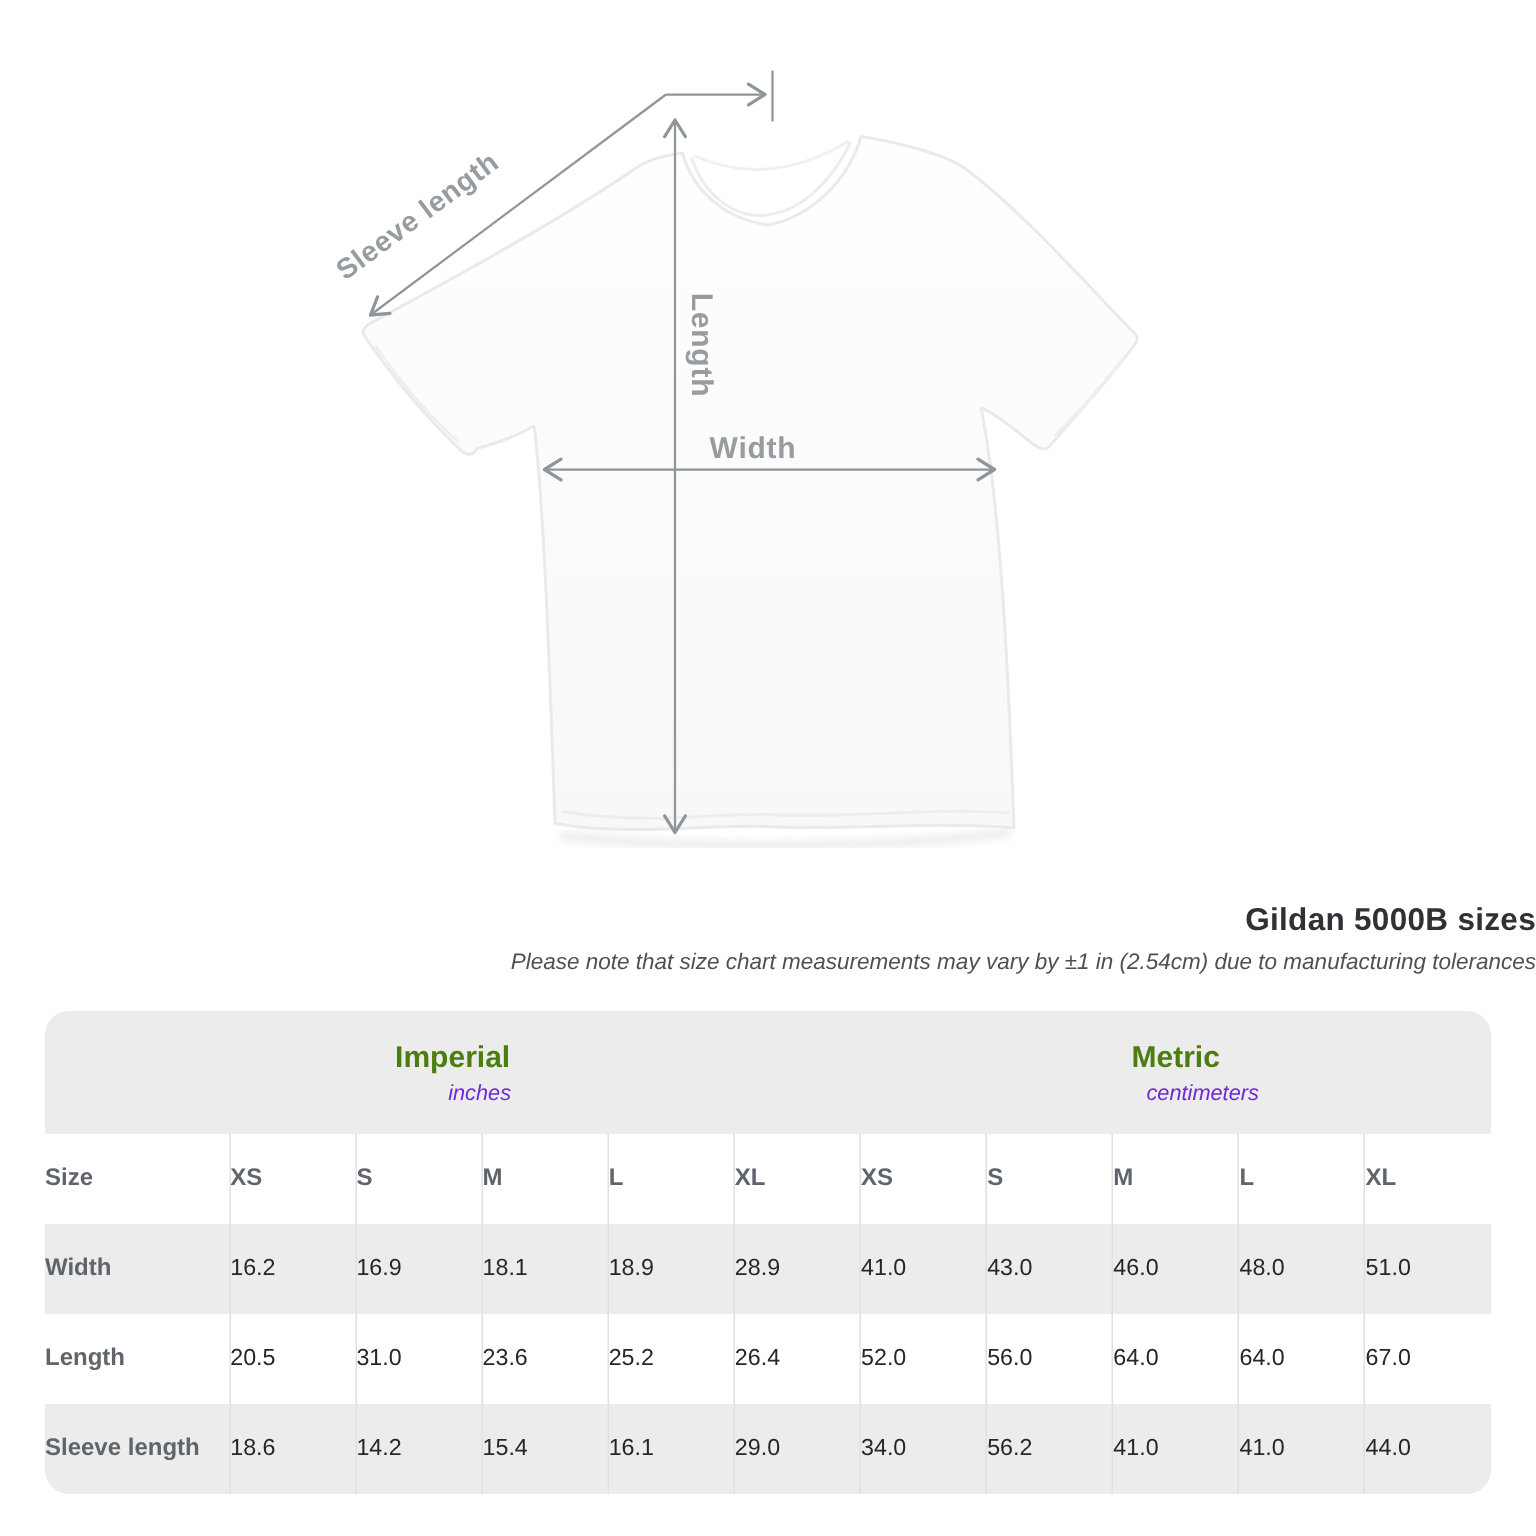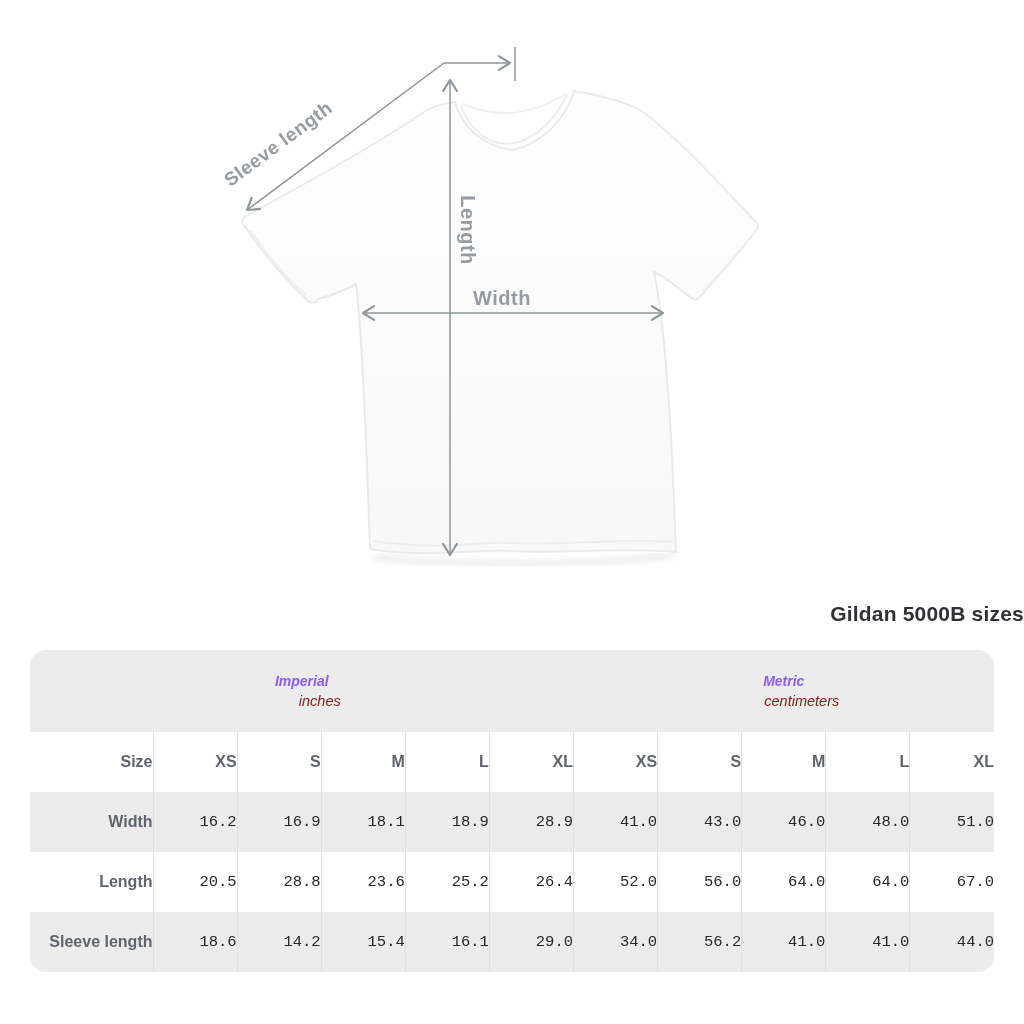--- a/index.html
+++ b/index.html
@@ -30,34 +30,34 @@
   
   .table-wrap {
     width: 964px; margin: 24px auto 0 auto;
     border-radius: 16px; overflow: hidden;
   }
   table.size-chart {
     width: 100%; border-collapse: collapse; table-layout: fixed;
   }
   tr.group-row { background: #ececec; height: 82px; }
   tr.group-row th { vertical-align: middle; text-align: center; font-weight: normal; }
-  .group-label { font-size: 14px; font-weight: bold; font-style: italic; color: #8b5cf6; }
-  .group-sub   { font-size: 14.5px; font-style: italic; color: #7f1d1d; margin-top: 4px; margin-left: 36px; }
+  .group-label { font-size: 20px; font-weight: bold; color: #4d7c0f; }
+  .group-sub   { font-size: 14.5px; font-style: italic; color: #6d28d9; margin-top: 4px; margin-left: 36px; }
 
   tr.cells { height: 60px; }
-  tr.cells th, tr.cells td { text-align: right; vertical-align: middle; padding: 0; }
+  tr.cells th, tr.cells td { text-align: left; vertical-align: middle; padding: 0; }
   tr.cells th:not(:first-child), tr.cells td:not(:first-child) {
     border-left: 1px solid #e0e0e0;
   }
   tr.size-row { background: #ffffff; }
   tr.row-shaded { background: #ececec; }
   tr.row-plain  { background: #ffffff; }
 
   .col-head, .row-label { font-size: 16px; font-weight: bold; color: #5f656b; }
-  .val { font-size: 15.5px; color: #25272a; font-family: Liberation Mono, monospace; }
+  .val { font-size: 15.5px; color: #25272a; }
 </style>
 </head>
 <body>
 
 <div class="stage">
 
   <div class="diagram">
     <svg viewBox="0 0 1024 598" width="1024" height="598">
       <defs>
         <marker id="arrV" viewBox="0 0 12 12" refX="9" refY="6" markerWidth="11" markerHeight="11" orient="auto-start-reverse">
@@ -118,20 +118,21 @@
       <g fill="#979ca0" font-family="Liberation Sans, sans-serif" font-weight="bold">
         <text transform="translate(282,149) rotate(-36.5)" font-size="19" text-anchor="middle" letter-spacing="0.5">Sleeve length</text>
         <text transform="translate(461,230) rotate(90)" font-size="20" text-anchor="middle" letter-spacing="0.5">Length</text>
         <text x="502" y="305" font-size="20" text-anchor="middle" letter-spacing="0.5">Width</text>
       </g>
     </svg>
   </div>
 
   <div class="caption">
     <h1 class="title">Gildan 5000B sizes</h1>
+    <p class="subtitle">Please note that size chart measurements may vary by ±1 in (2.54cm) due to manufacturing tolerances</p>
   </div>
 
   <div class="table-wrap">
     <table class="size-chart">
       <colgroup>
         <col style="width:123px">
         <col span="10" style="width:84.1px">
       </colgroup>
       <tbody>
         <tr class="group-row">
@@ -169,21 +170,21 @@
           <td class="val">41.0</td>
           <td class="val">43.0</td>
           <td class="val">46.0</td>
           <td class="val">48.0</td>
           <td class="val">51.0</td>
         </tr>
 
         <tr class="cells row-plain">
           <td class="row-label">Length</td>
           <td class="val">20.5</td>
-          <td class="val">28.8</td>
+          <td class="val">31.0</td>
           <td class="val">23.6</td>
           <td class="val">25.2</td>
           <td class="val">26.4</td>
           <td class="val">52.0</td>
           <td class="val">56.0</td>
           <td class="val">64.0</td>
           <td class="val">64.0</td>
           <td class="val">67.0</td>
         </tr>
 

